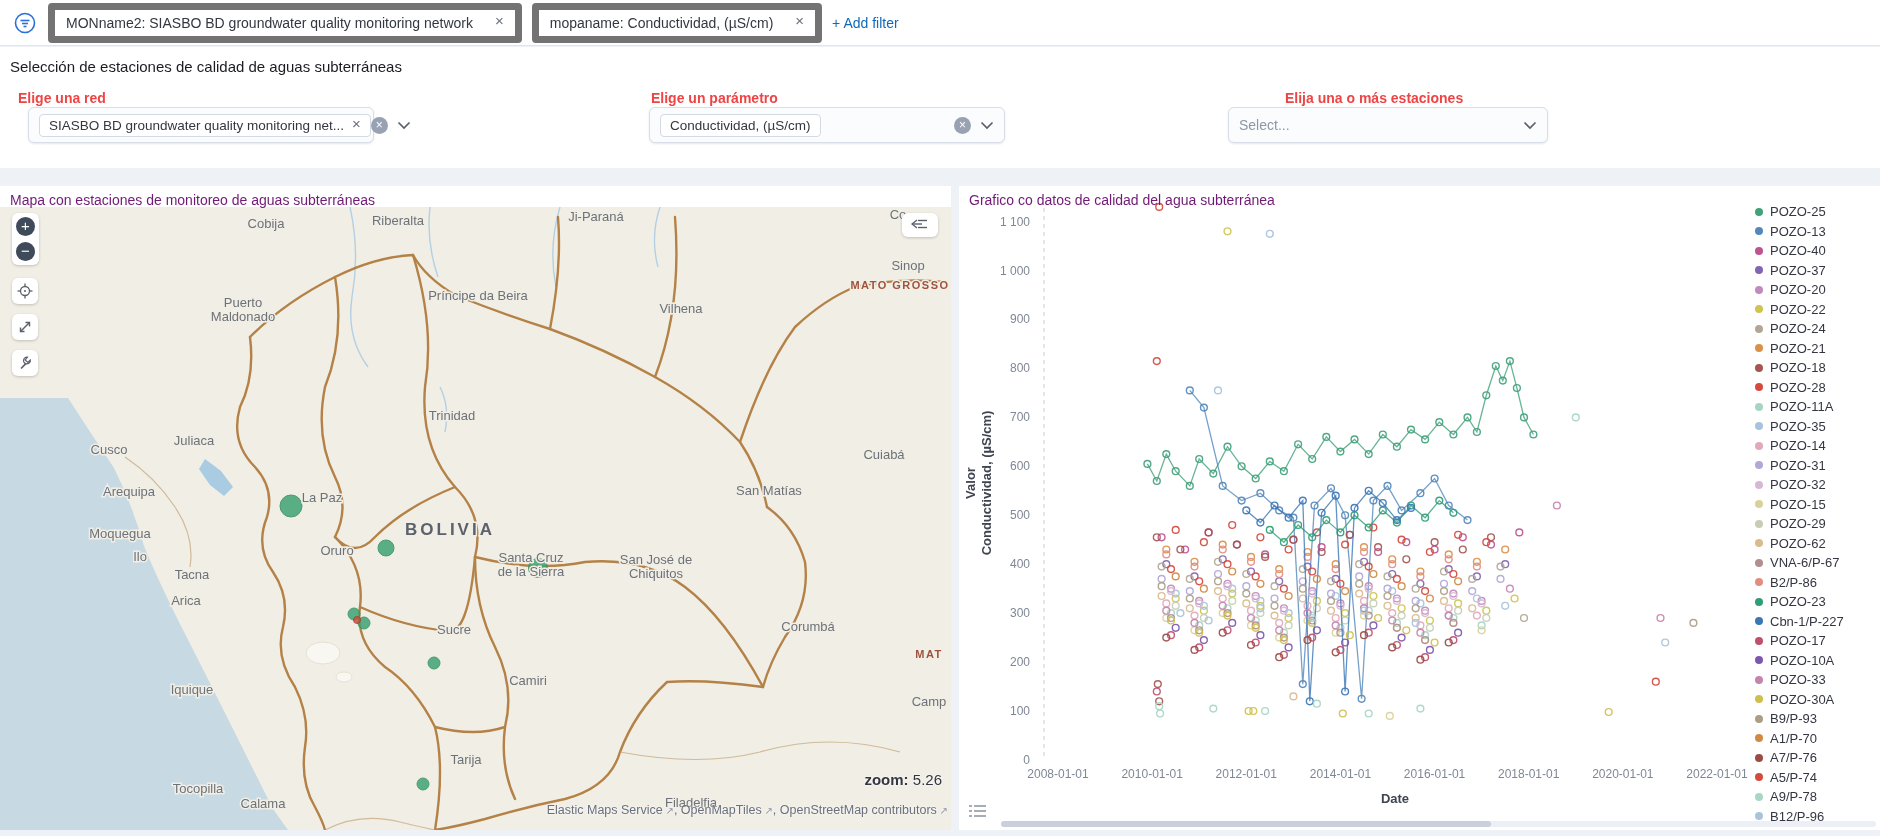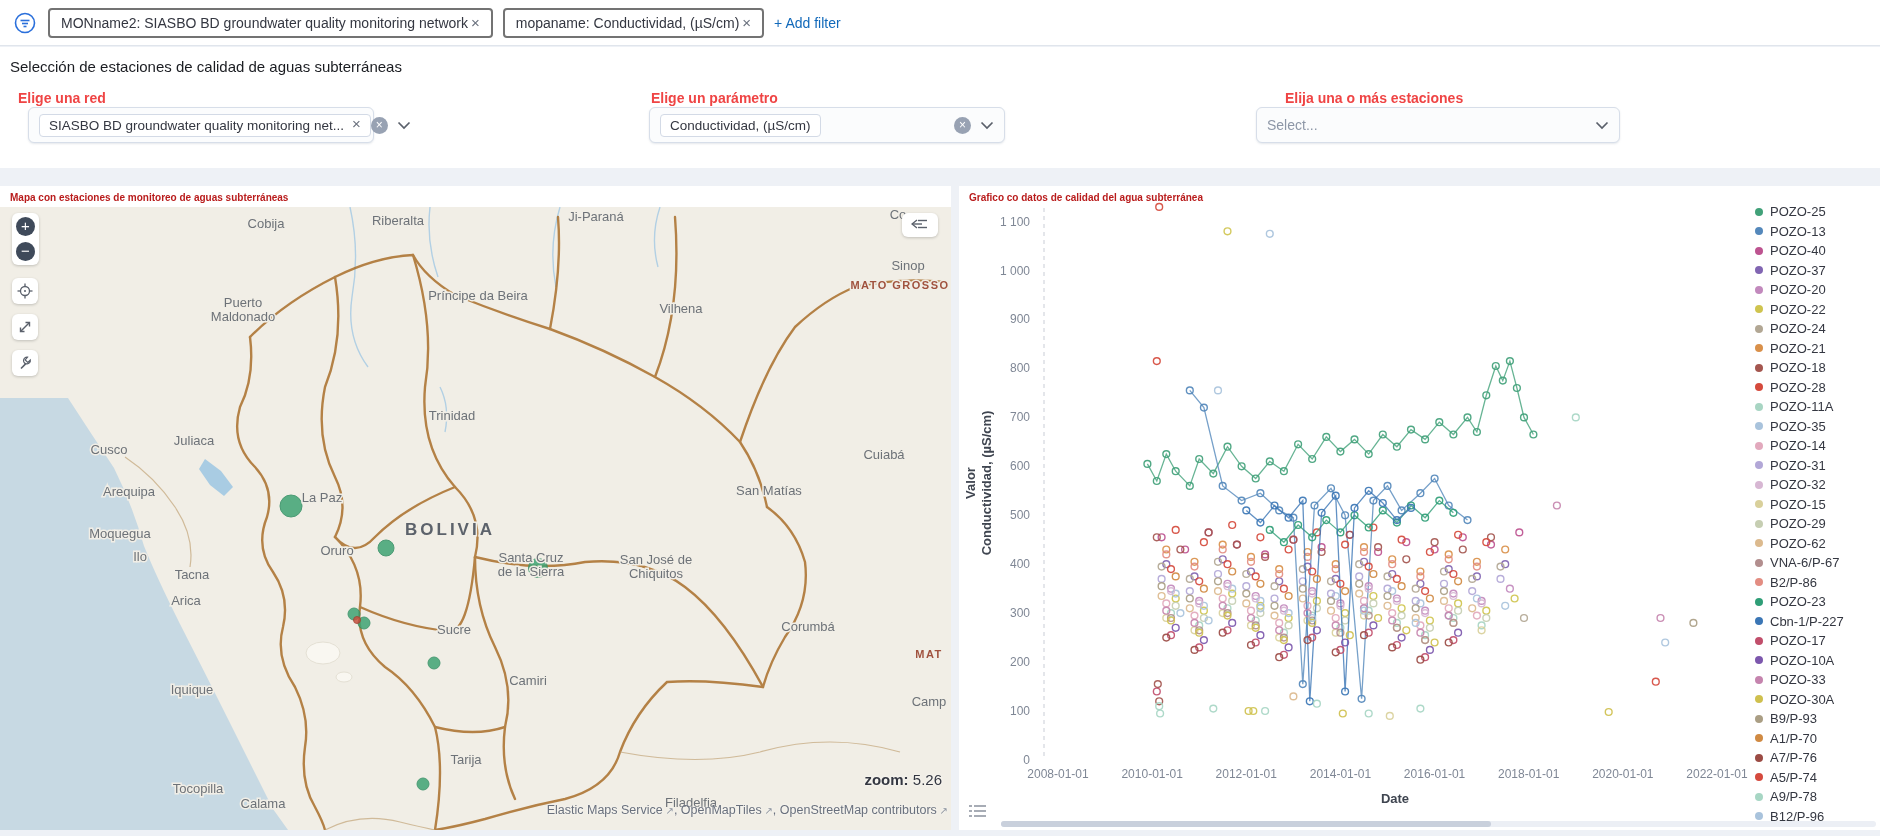--- a/index.html
+++ b/index.html
@@ -1,41 +1,41 @@
 <!DOCTYPE html>
 <html><head>
 <meta charset="utf-8">
 <style>
   *{margin:0;padding:0;box-sizing:border-box}
   html,body{width:1880px;height:836px;overflow:hidden;background:#eef1f6;
     font-family:"Liberation Sans",sans-serif;color:#343741}
   
   .filterbar{position:absolute;left:0;top:0;width:1880px;height:46px;background:#fff;
     border-bottom:1px solid #e0e5ec;display:flex;align-items:center;gap:10px;padding:0 12px;z-index:9}
-  .filter-pill{display:inline-flex;align-items:center;gap:3px;border:2px solid #737373;border-radius:4px;
+  .filter-pill{display:inline-flex;gap:22px;border:7px solid #737373;border-radius:4px;
     padding:5px 11px;font-size:14px;background:#fff;white-space:nowrap}
   .pill-x{color:#69707d;font-size:15px;line-height:12px;cursor:pointer}
   .addfilter{color:#1169ba;font-size:14px;cursor:pointer;white-space:nowrap}
   
   .selection{position:absolute;left:0;top:47px;width:1880px;height:121px;background:#fff}
   .sel-title{position:absolute;left:10px;top:11px;font-weight:normal;font-size:15px;color:#1a1c21}
   .field-label{position:absolute;top:43px;font-weight:bold;font-size:14px;color:#ef4444}
   .combo{position:absolute;top:60px;height:36px;background:#fbfcfd;border:1px solid #d7dee9;border-radius:6px;
     box-shadow:0 1px 2px rgba(152,162,179,.25);display:flex;align-items:center;padding:0 10px}
   .combo-pill{display:inline-flex;align-items:flex-start;gap:8px;background:#fff;border:1px solid #d3dae6;
     border-radius:4px;padding:3px 9px;font-size:13.5px;white-space:nowrap}
   .combo-right{margin-left:auto;display:flex;align-items:center;gap:9px}
   .clear-circle{width:17px;height:17px;border-radius:50%;background:#98a2b3;color:#fff;font-size:12px;
     line-height:16px;text-align:center;cursor:pointer}
   .placeholder{color:#8d97a7;font-size:14px}
   
   .panel{position:absolute;top:186px;height:644px;background:#fff;overflow:hidden}
   #map-panel{left:0;width:951px}
   #chart-panel{left:959px;width:921px}
-  .panel-title{position:absolute;left:10px;top:6px;font-weight:bold;font-size:10px;color:#b91c1c;z-index:6}
+  .panel-title{position:absolute;left:10px;top:6px;font-weight:normal;font-size:14px;color:#701a75;z-index:6}
   
   #map-svg{position:absolute;left:0;top:21px;width:951px;height:623px}
   .mlab{font-size:13px;fill:#6d7278;paint-order:stroke;stroke:#f1eee6;stroke-width:3px;text-anchor:middle}
   .mlab.country{font-size:17px;font-weight:bold;fill:#5c626b;letter-spacing:3px}
   .mlab.region{font-size:11px;font-weight:bold;fill:#a0523e;letter-spacing:1.5px}
   .mapbtn{position:absolute;background:#fff;border-radius:6px;box-shadow:0 1px 3px rgba(0,0,0,.2);
     display:flex;flex-direction:column;align-items:center;justify-content:center;z-index:7;cursor:pointer}
   .zoomcirc{width:19px;height:19px;border-radius:50%;background:#3f4a5a;color:#fff;font-size:15px;
     line-height:18px;text-align:center;cursor:pointer}
   .zoomtext{position:absolute;right:9px;bottom:42px;font-size:15px;color:#343741;z-index:6;text-shadow:0 0 3px #fff}
@@ -97,21 +97,21 @@
     </span>
     <span class="combo-right">
       <span class="clear-circle">×</span>
       <svg width="14" height="9" viewBox="0 0 14 9">
         <path d="M1.5,1.5 L7,7 L12.5,1.5" fill="none" stroke="#5a606b" stroke-width="1.7"></path>
         </svg>
     </span>
   </div>
 
   <div class="field-label" style="left:1285px">Elija una o más estaciones</div>
-  <div class="combo" style="left:1256px;width:364px">
+  <div class="combo" style="left:1228px;width:320px">
     <span class="placeholder">Select...</span>
     <span class="combo-right">
       <svg width="14" height="9" viewBox="0 0 14 9">
         <path d="M1.5,1.5 L7,7 L12.5,1.5" fill="none" stroke="#5a606b" stroke-width="1.7"></path>
         </svg>
     </span>
   </div>
 </div>
 
 <div class="panel" id="map-panel">

